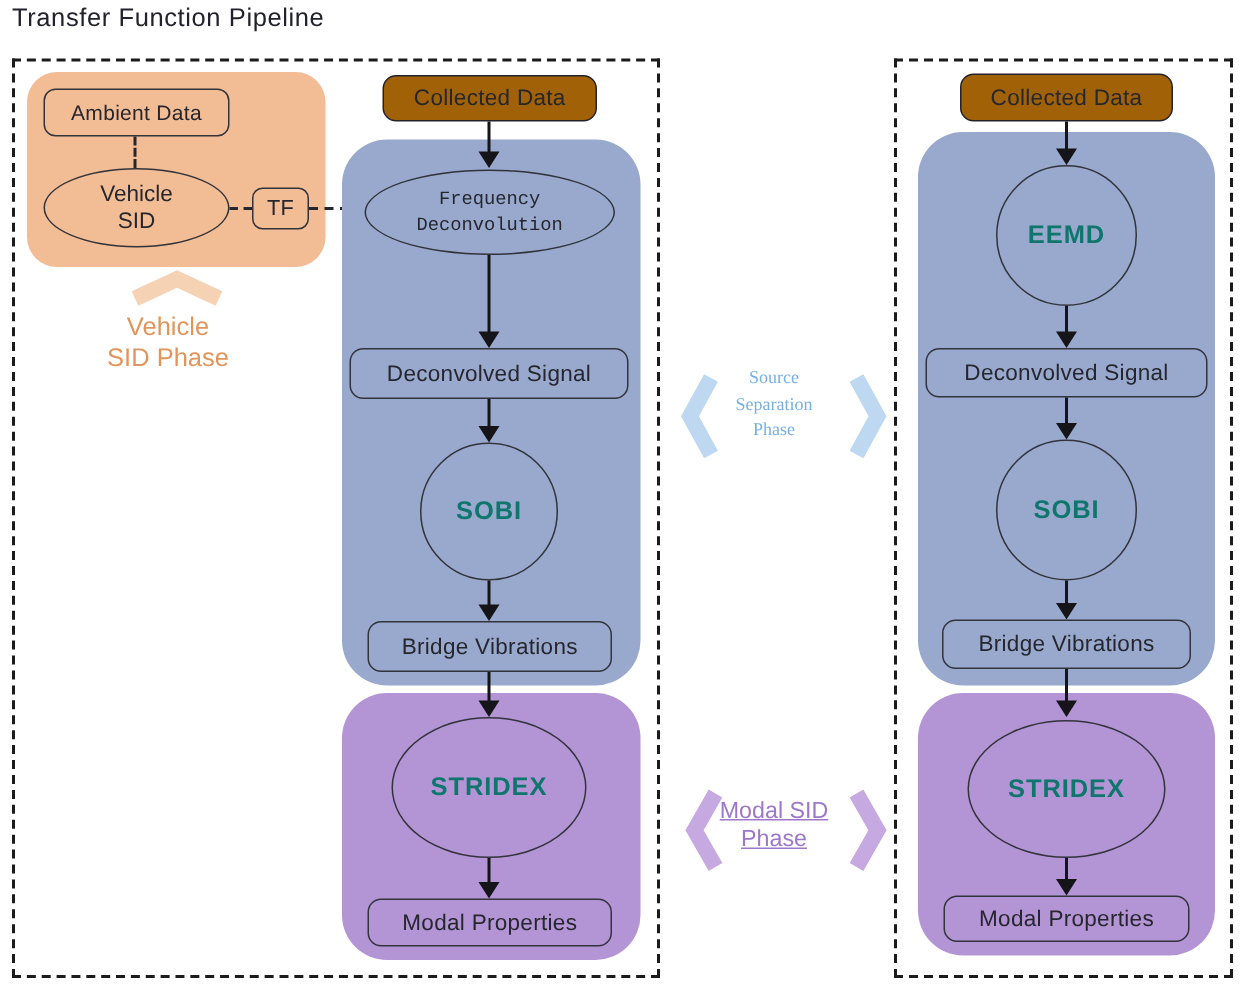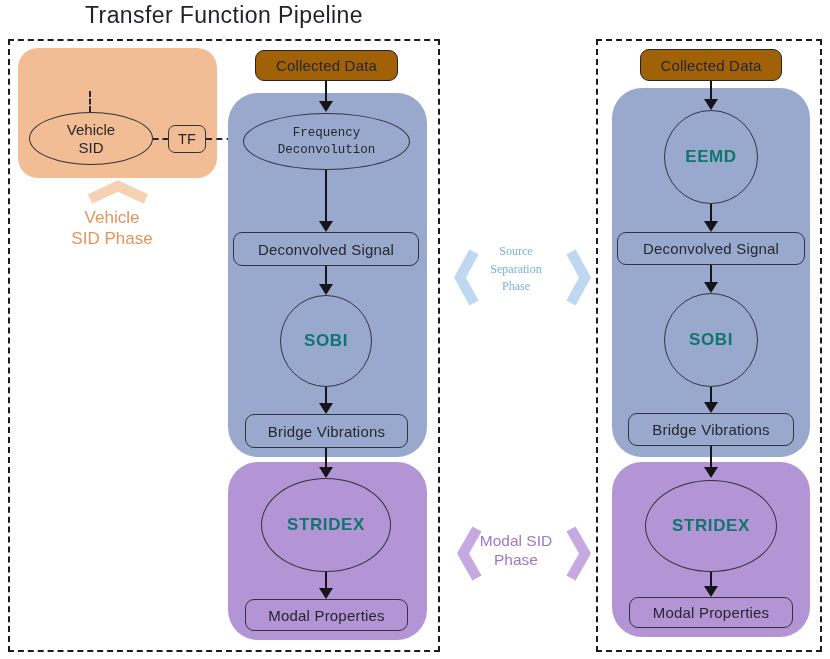--- a/index.html
+++ b/index.html
@@ -1,20 +1,20 @@
 <!DOCTYPE html>
 <html style="--ink: #22222c; --orange-panel: #F2BC95; --orange-accent: #F6D2B4; --orange-text: #E2955B; --blue-panel: #98A9CD; --blue-accent: #BDD8F0; --blue-text: #78AFE1; --purple-panel: #B394D5; --purple-accent: #C6A9E1; --purple-text: #9D77C9;"><head>
 <meta charset="utf-8">
 <style>
   * { margin:0; padding:0; box-sizing:border-box; }
   html,body { background:#ffffff; }
   body { font-family:"Liberation Sans", sans-serif; }
   .canvas { position:relative; width:830px; height:659px; background:#fff; overflow:hidden; }
 
-  .title { position:absolute; top:2px; text-align:center; font-size:23px; letter-spacing:0.4px;
+  .title { position:absolute; top:2px; text-align:left; font-size:17px; letter-spacing:0.4px;
            color:var(--ink); font-weight:500; }
 
   .frame { position:absolute; border:2px dashed #1b1b1b; background:transparent; }
 
   .panel { position:absolute; }
   .panel.orange { background:var(--orange-panel); border-radius:20px; }
   .panel.blue   { background:var(--blue-panel);   border-radius:30px; }
   .panel.purple { background:var(--purple-panel); border-radius:30px; }
 
   .node-box { position:absolute; display:flex; align-items:center; justify-content:center;
@@ -35,37 +35,40 @@
   .arrow::after  { content:""; position:absolute; left:0; bottom:0; width:0; height:0;
                    border-left:7px solid transparent; border-right:7px solid transparent;
                    border-top:11px solid #141419; }
 
   .dash-h { position:absolute; border-top:2.2px dashed #26262e; }
   .dash-v { position:absolute; border-left:2.2px dashed #26262e; }
 
   .phase-text { position:absolute; text-align:center; }
   .vehicle-phase { font-size:17px; line-height:21px; color:var(--orange-text); }
   .source-phase  { font-size:12px; line-height:17.5px; color:var(--blue-text);font-family:Liberation Serif, serif; }
-  .modal-phase   { font-size:15.5px; line-height:19px; color:var(--purple-text); }
+  .modal-phase   { font-size:15.5px; line-height:19px; color:var(--purple-text);text-decoration:underline; }
 
   .chevron { position:absolute; }
   .chevron polyline { fill:none; stroke-width:10.5; stroke-linejoin:miter; stroke-linecap:butt; }
 </style>
 </head>
 <body>
 
 <div class="canvas">
 
   <div class="title" style="left:8px; width:432px;">Transfer Function Pipeline</div>
 
   <div class="frame" style="left:8px; top:39px; width:432px; height:613px;"></div>
   <div class="frame" style="left:596px; top:39px; width:226px; height:613px;"></div>
 
   <div class="panel orange" style="left:18px; top:48px; width:199px; height:130px;"></div>
 
+  <div class="node-box" style="left:29px; top:59px; width:124px; height:32px; font-size:14px; border-radius:8px;">
+    <span>Ambient Data</span>
+  </div>
 
   <div class="dash-v" style="left:89px; top:91px; height:21px;"></div>
 
   <div class="ellipse" style="left:29px; top:112px; width:124px; height:53px; font-size:15px; line-height:1.2;">
     <span class="preline">Vehicle
 SID</span>
   </div>
 
   <div class="dash-h" style="left:153px; top:138px; width:15px;"></div>
 

